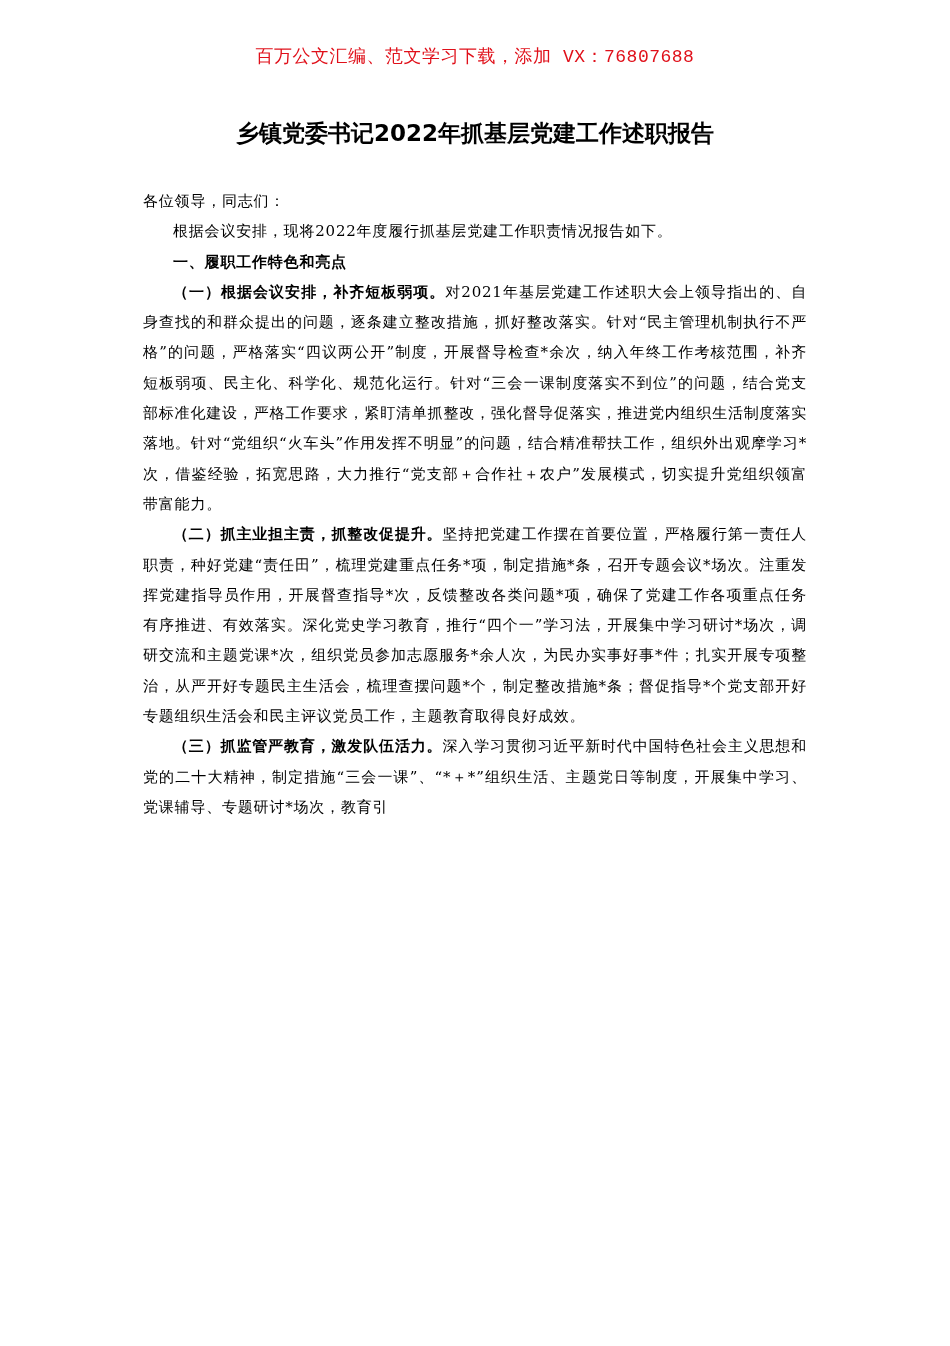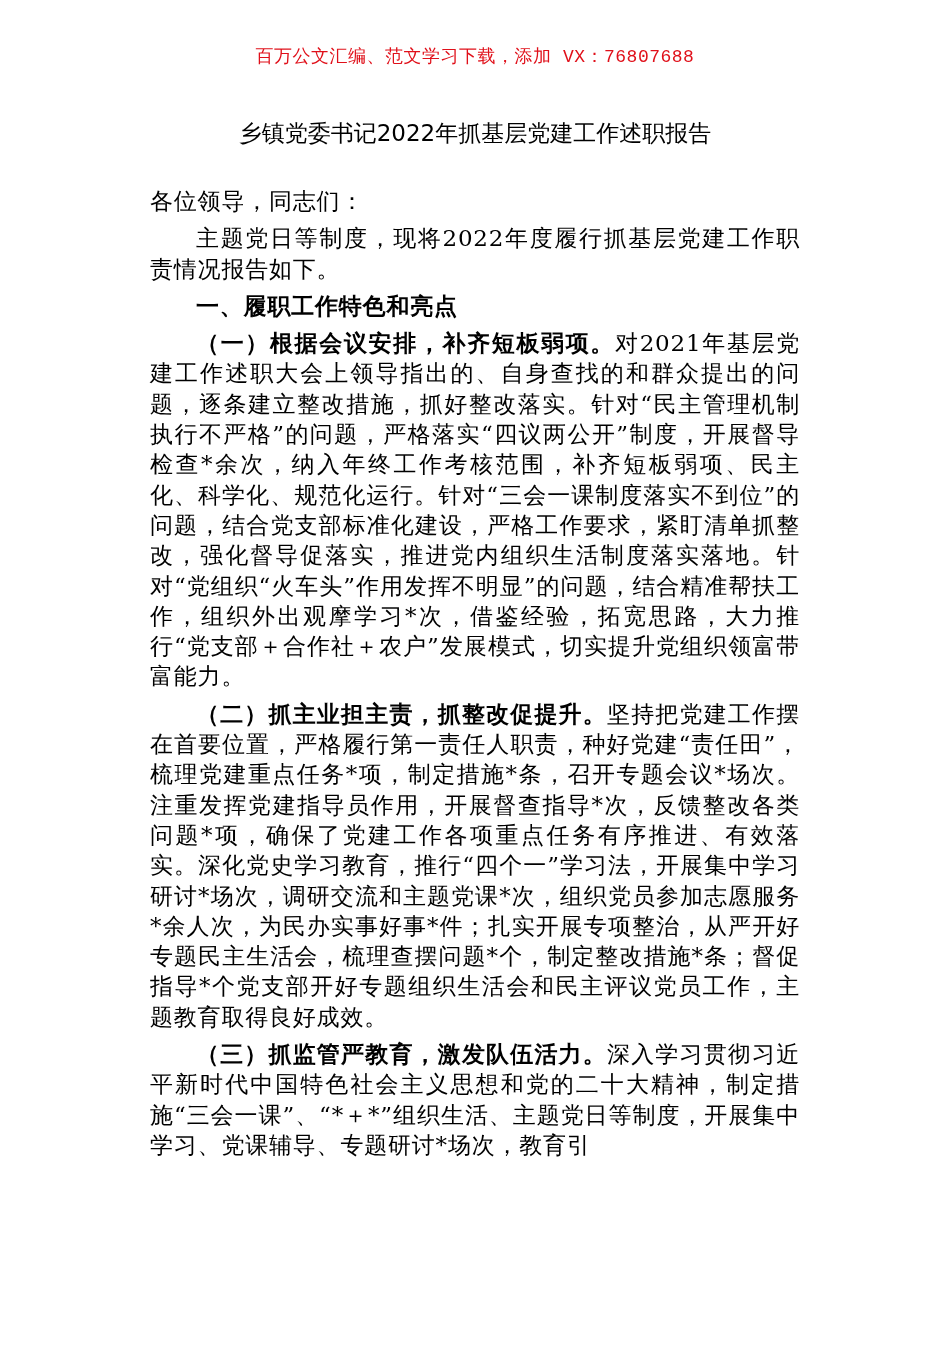--- a/index.html
+++ b/index.html
@@ -27,30 +27,30 @@
   .page {
     position: absolute;
     left: 143px;
     top: 113px;
     width: 664px;
     font-family: "DejaVu Serif", serif;
     color: #000000;
   }
   .title {
     text-align: center;
-    font-weight: normal;
+    font-weight: bold;
     font-size: 23px;
     line-height: 40px;
     margin: 0 0 33px 0;
     font-family: "DejaVu Sans", sans-serif;
   }
   .p {
-    font-size: 23px;
+    font-size: 15px;
     line-height: 30.3px;
-    margin: 7px;
+    margin: 0;
     text-align: justify;
     text-align-last: left;
     letter-spacing: 0.8px;
   }
   .indent {
     text-indent: 2em;
   }
   .heading {
     font-weight: bold;
     font-family: "DejaVu Sans", sans-serif;
@@ -63,21 +63,21 @@
 </head>
 <body>
 
 <div class="watermark">百万公文汇编、范文学习下载，添加 VX：76807688</div>
 
 <div class="page">
   <div class="title">乡镇党委书记2022年抓基层党建工作述职报告</div>
 
   <p class="p">各位领导，同志们：</p>
 
-  <p class="p indent">主题党日等制度，现将2022年度履行抓基层党建工作职责情况报告如下。</p>
+  <p class="p indent">根据会议安排，现将2022年度履行抓基层党建工作职责情况报告如下。</p>
 
   <p class="p indent heading">一、履职工作特色和亮点</p>
 
   <p class="p indent"><span class="lead">（一）根据会议安排，补齐短板弱项。</span><span>对2021年基层党建工作述职大会上领导指出的、自身查找的和群众提出的问题，逐条建立整改措施，抓好整改落实。针对“民主管理机制执行不严格”的问题，严格落实“四议两公开”制度，开展督导检查*余次，纳入年终工作考核范围，补齐短板弱项、民主化、科学化、规范化运行。针对“三会一课制度落实不到位”的问题，结合党支部标准化建设，严格工作要求，紧盯清单抓整改，强化督导促落实，推进党内组织生活制度落实落地。针对“党组织“火车头”作用发挥不明显”的问题，结合精准帮扶工作，组织外出观摩学习*次，借鉴经验，拓宽思路，大力推行“党支部＋合作社＋农户”发展模式，切实提升党组织领富带富能力。</span></p>
 
   <p class="p indent"><span class="lead">（二）抓主业担主责，抓整改促提升。</span><span>坚持把党建工作摆在首要位置，严格履行第一责任人职责，种好党建“责任田”，梳理党建重点任务*项，制定措施*条，召开专题会议*场次。注重发挥党建指导员作用，开展督查指导*次，反馈整改各类问题*项，确保了党建工作各项重点任务有序推进、有效落实。深化党史学习教育，推行“四个一”学习法，开展集中学习研讨*场次，调研交流和主题党课*次，组织党员参加志愿服务*余人次，为民办实事好事*件；扎实开展专项整治，从严开好专题民主生活会，梳理查摆问题*个，制定整改措施*条；督促指导*个党支部开好专题组织生活会和民主评议党员工作，主题教育取得良好成效。</span></p>
 
   <p class="p indent"><span class="lead">（三）抓监管严教育，激发队伍活力。</span><span>深入学习贯彻习近平新时代中国特色社会主义思想和党的二十大精神，制定措施“三会一课”、“*＋*”组织生活、主题党日等制度，开展集中学习、党课辅导、专题研讨*场次，教育引</span></p>
 </div>
 

